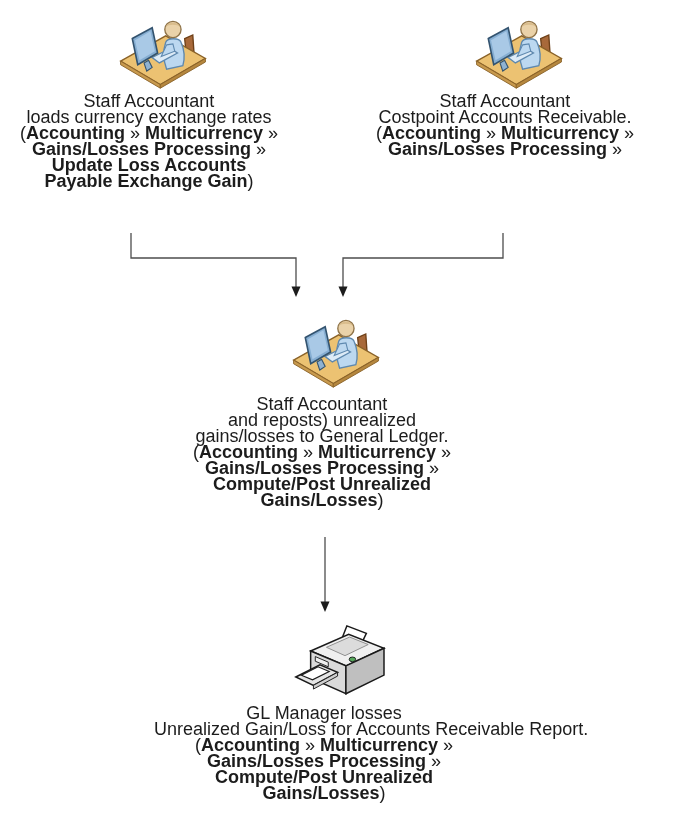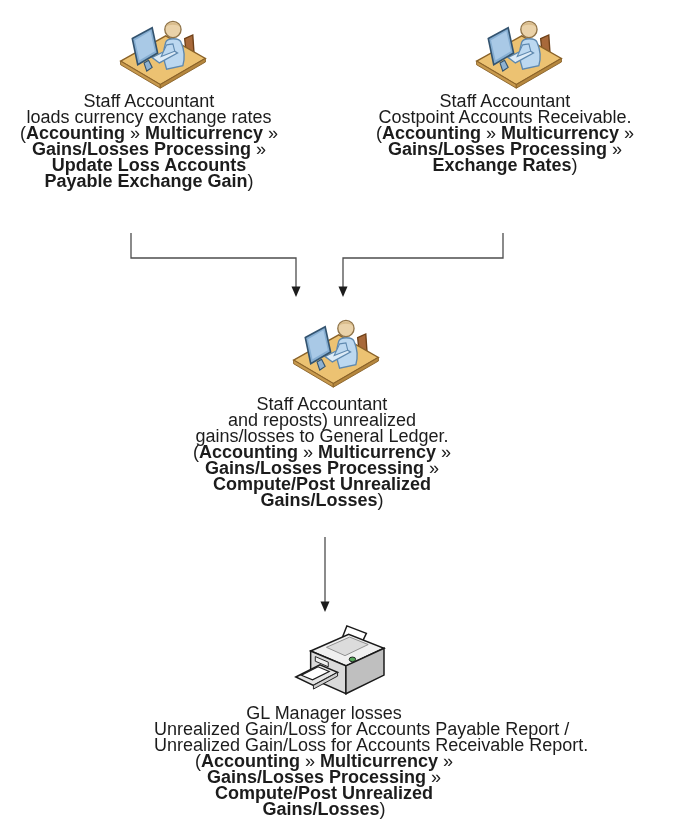--- a/index.html
+++ b/index.html
@@ -126,21 +126,20 @@
   <div class="icon-holder" id="icon-b">
     <svg width="100" height="74" viewBox="0 0 100 82">
         <use href="#icon-person"></use>
       </svg>
   </div>
   <div class="node-text" id="text-b">
       <div class="line"><span>Staff Accountant</span></div>
       <div class="line"><span>Costpoint Accounts Receivable.</span></div>
       <div class="line"><span>(</span><span class="seg-bold">Accounting</span><span> » </span><span class="seg-bold">Multicurrency</span><span> »</span></div>
       <div class="line"><span class="seg-bold">Gains/Losses Processing</span><span> »</span></div>
-      <div class="line"><span class="seg-bold">Exchange Rates</span><span>)</span></div>
     </div>
 
   <div class="icon-holder" id="icon-c">
     <svg width="100" height="74" viewBox="0 0 100 82">
         <use href="#icon-person"></use>
       </svg>
   </div>
   <div class="node-text" id="text-c">
       <div class="line"><span>Staff Accountant</span></div>
       <div class="line"><span>and reposts) unrealized</span></div>
@@ -151,21 +150,20 @@
       <div class="line"><span class="seg-bold">Gains/Losses</span><span>)</span></div>
     </div>
 
   <div class="icon-holder" id="icon-d">
     <svg width="104" height="80" viewBox="0 0 112 86">
         <use href="#icon-printer-def"></use>
       </svg>
   </div>
   <div class="node-text" id="text-d">
       <div class="line"><span>GL Manager losses</span></div>
-      <div class="line"><span>Unrealized Gain/Loss for Accounts Payable Report /</span></div>
       <div class="line"><span>Unrealized Gain/Loss for Accounts Receivable Report.</span></div>
       <div class="line"><span>(</span><span class="seg-bold">Accounting</span><span> » </span><span class="seg-bold">Multicurrency</span><span> »</span></div>
       <div class="line"><span class="seg-bold">Gains/Losses Processing</span><span> »</span></div>
       <div class="line"><span class="seg-bold">Compute/Post Unrealized</span></div>
       <div class="line"><span class="seg-bold">Gains/Losses</span><span>)</span></div>
     </div>
 
 </div>
 
 </body></html>

